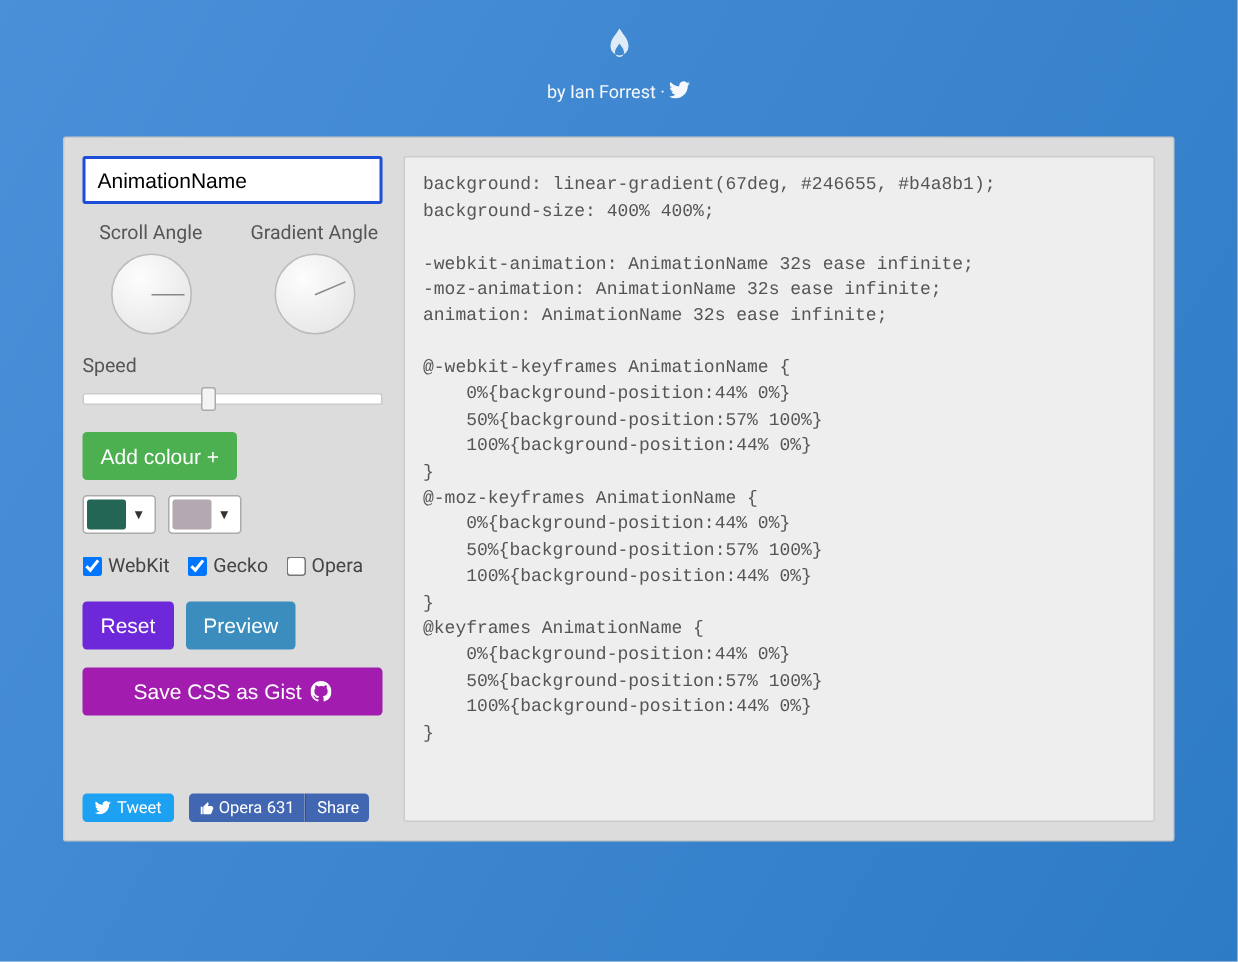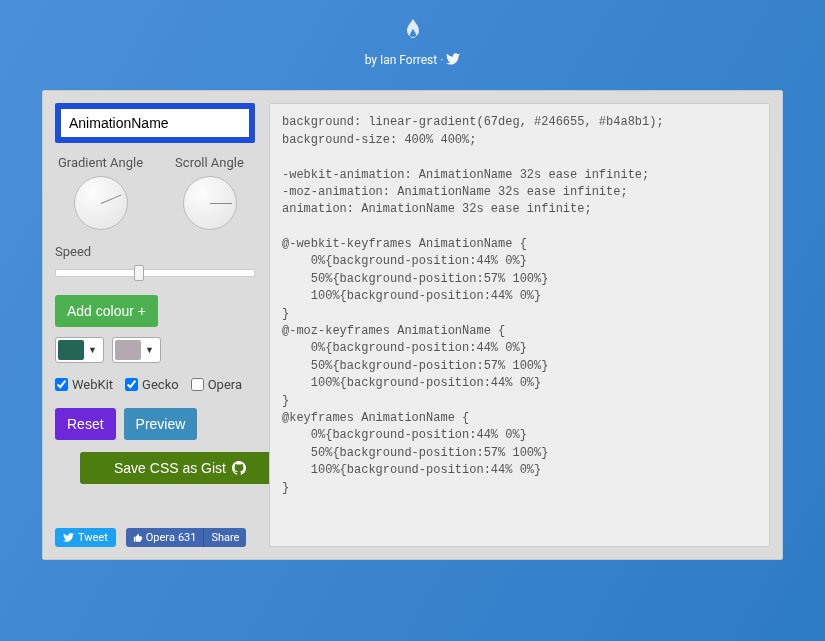--- a/index.html
+++ b/index.html
@@ -29,21 +29,21 @@
     padding: 12px;
     display: flex;
     gap: 14px;
     height: 470px;
   }
   .controls { width: 200px; display: flex; flex-direction: column; }
   .name-input {
     width: 100%;
     padding: 6px 8px;
     font-size: 14px;
-    border: 6px solid #1d4ed8;
+    border: 2px solid #1d4ed8;
     border-radius: 2px;
     background: #fff;
   }
   .knob-row { display: flex; gap: 18px; margin-top: 12px; }
   .knob-col { text-align: center; flex: 1; color: #555; font-size: 13px; }
   .knob {
     width: 54px; height: 54px;
     border-radius: 50%;
     background: radial-gradient(circle at 35% 30%, #fdfdfd, #e2e2e2);
     border: 1px solid #bbb;
@@ -83,22 +83,22 @@
     padding: 2px; background: #fff; cursor: pointer;
   }
   .swatch .chip { width: 26px; height: 20px; border-radius: 2px; }
   .swatch .caret { font-size: 9px; padding: 0 4px; color: #333; }
   .prefix-row { display: flex; gap: 12px; margin-top: 14px; font-size: 13px; color: #444; }
   .prefix-row label { display: inline-flex; align-items: center; gap: 4px; cursor: pointer; }
   .action-row { display: flex; gap: 8px; margin-top: 16px; }
   .btn-orange { background: #6d28d9; }
   .btn-blue { background: #3b8dbd; }
   .btn-gist {
-    background: #4d7c0f; margin-top: 12px; width: 100%;
-    display: flex; gap: 6px; margin-left: 25px;
+    background: #a21caf; margin-top: 12px; width: 100%;
+    display: flex; gap: 6px;
   }
   .social-row { margin-top: auto; display: flex; gap: 10px; align-items: center; }
   .tweet-btn {
     background: #1da1f2; color: #fff; font-size: 11px;
     padding: 3px 8px; border-radius: 3px; display: inline-flex;
     align-items: center; gap: 4px; cursor: pointer;
   }
   .fb-group { display: inline-flex; }
   .fb-like, .fb-share {
     background: #4267b2; color: #fff; font-size: 11px;
@@ -138,29 +138,29 @@
         </svg>
     </a>
   </div>
 </div>
 
 <div class="panel">
   <div class="controls">
     <input class="name-input" type="text" value="AnimationName" style="">
     <div class="knob-row">
       <div class="knob-col">
+        <div>Scroll Angle</div>
+        <div class="knob">
+          <div class="needle" id="needle-scroll" style="transform: rotate(0deg);"></div>
+        </div>
+      </div>
+      <div class="knob-col">
         <div>Gradient Angle</div>
         <div class="knob">
           <div class="needle" id="needle-grad" style="transform: rotate(-23deg);"></div>
-        </div>
-      </div>
-      <div class="knob-col">
-        <div>Scroll Angle</div>
-        <div class="knob">
-          <div class="needle" id="needle-scroll" style="transform: rotate(0deg);"></div>
         </div>
       </div>
     </div>
     <div class="speed-label">Speed</div>
     <div class="slider-wrap">
       <div class="slider-track"></div>
       <div class="slider-thumb" id="speed-thumb" style="left: calc(42% - 5px);"></div>
     </div>
     <button class="btn btn-green">Add colour +</button>
     <div class="swatch-row" id="swatch-row">

